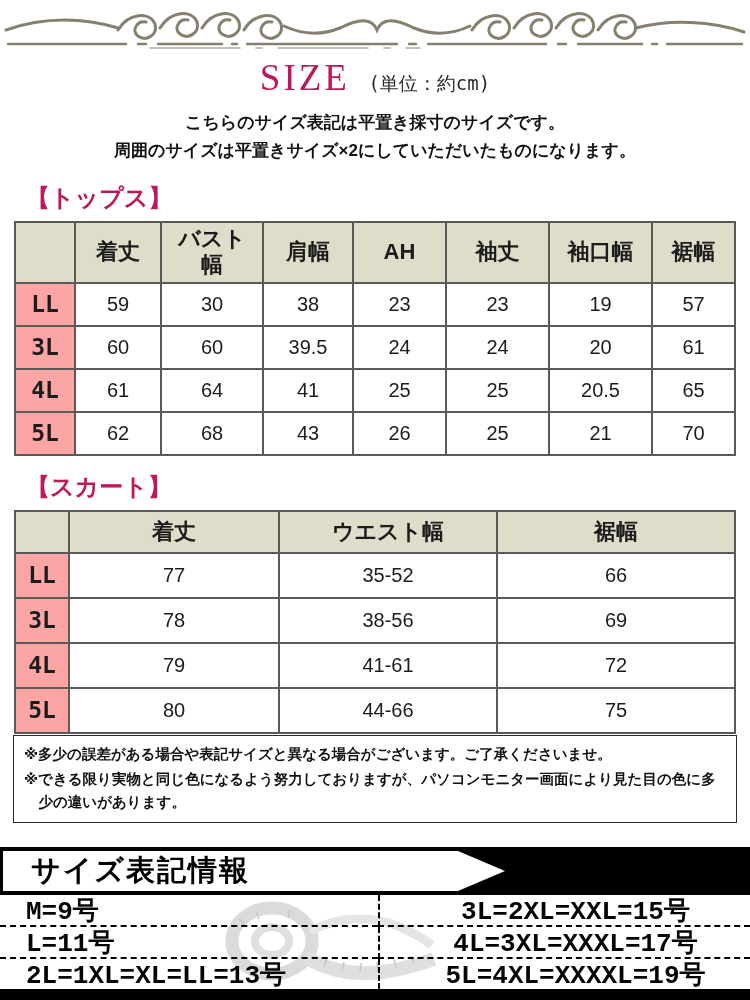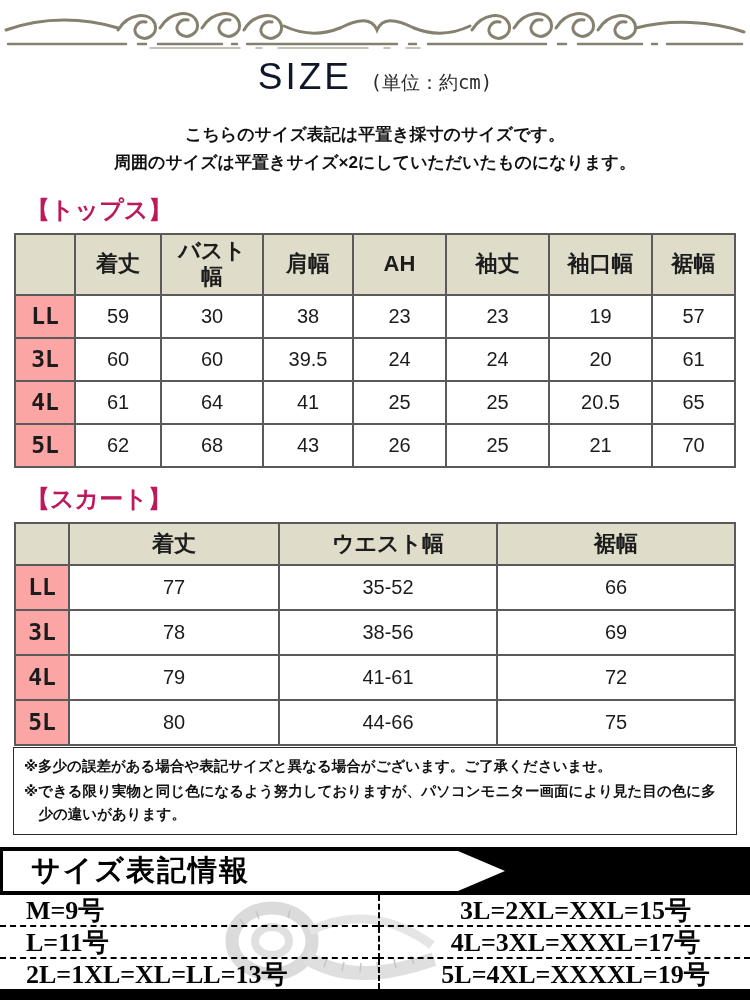--- a/index.html
+++ b/index.html
@@ -6,29 +6,29 @@
   body{
     width:750px;height:1000px;position:relative;overflow:hidden;
     background:#ffffff;color:#1c1c1c;
     font-family:"Liberation Sans","DejaVu Sans",sans-serif;
   }
   
   .ornament{display:block;margin:4px 0 0 0;}
   
   .title-row{text-align:center;margin-top:6px;white-space:nowrap;}
   .size-word{
-    font-family:Liberation Sans, sans-serif;
-    font-size:37px;letter-spacing:3px;color:#0f172a;
+    font-family:Liberation Serif, serif;
+    font-size:37px;letter-spacing:3px;color:#be185d;
   }
   .size-unit{
     font-family:"DejaVu Sans Mono",monospace;
     font-size:19px;color:#2a2a2a;margin-left:14px;
   }
   
-  .desc{text-align:center;margin-top:23px;font-size:17px;line-height:1.62;font-weight:700;color:#111;}
+  .desc{text-align:center;margin-top:10px;font-size:17px;line-height:1.62;font-weight:700;color:#111;}
   
   .section-label{margin:18px 0 7px 26px;font-size:24px;font-weight:700;color:#be185d;}
   .section-label.skirt-label{margin-top:15px;}
   
   table.size-table{
     border-collapse:collapse;table-layout:fixed;
     width:720px;margin:0 auto;text-align:center;
   }
   table.size-table th,table.size-table td{
     border:2px solid #5a5a5a;padding:0;
@@ -72,21 +72,21 @@
   }
   .conv-area{position:relative;background:#fff;}
   .tape{position:absolute;left:196px;top:0;z-index:0;}
   .conv-grid{
     position:relative;z-index:1;
     display:grid;grid-template-columns:378px 1fr;
   }
   .conv-cell{
     height:30px;border-bottom:2px dashed #000;
     display:flex;align-items:center;
-    font-family:Liberation Serif, serif;
+    font-family:Liberation Mono, monospace;
     font-size:26px;font-weight:600;color:#050505;white-space:nowrap;
   }
   .conv-cell.left{padding-left:26px;}
   .conv-cell.right{justify-content:center;border-left:2px dashed #000;padding-left:21px;}
   .conv-cell.last{border-bottom:none;}
   .bottom-bar{height:11px;background:#000000;}
 </style>
 </head>
 <body>
 

